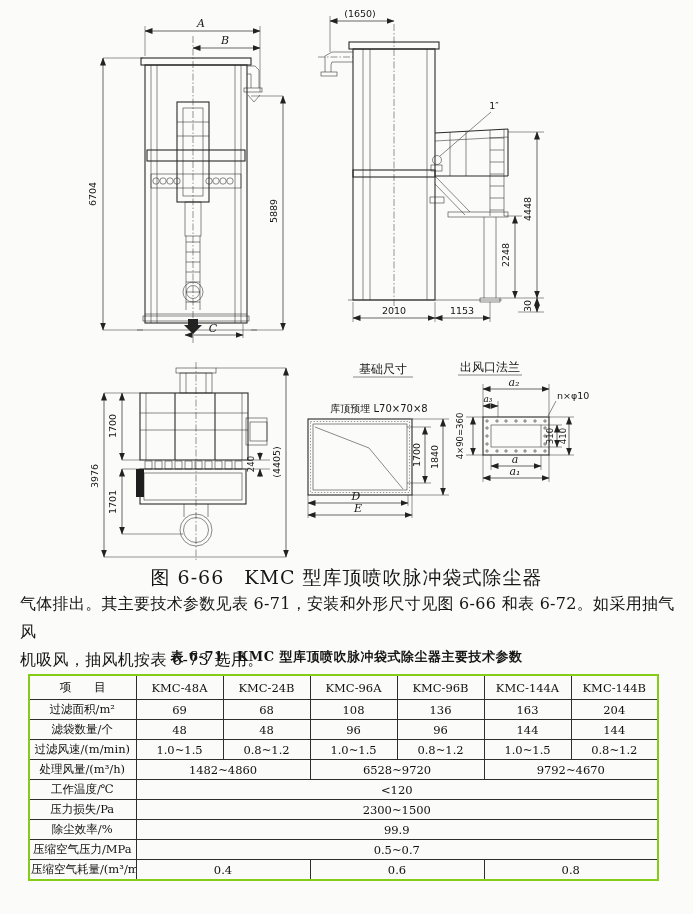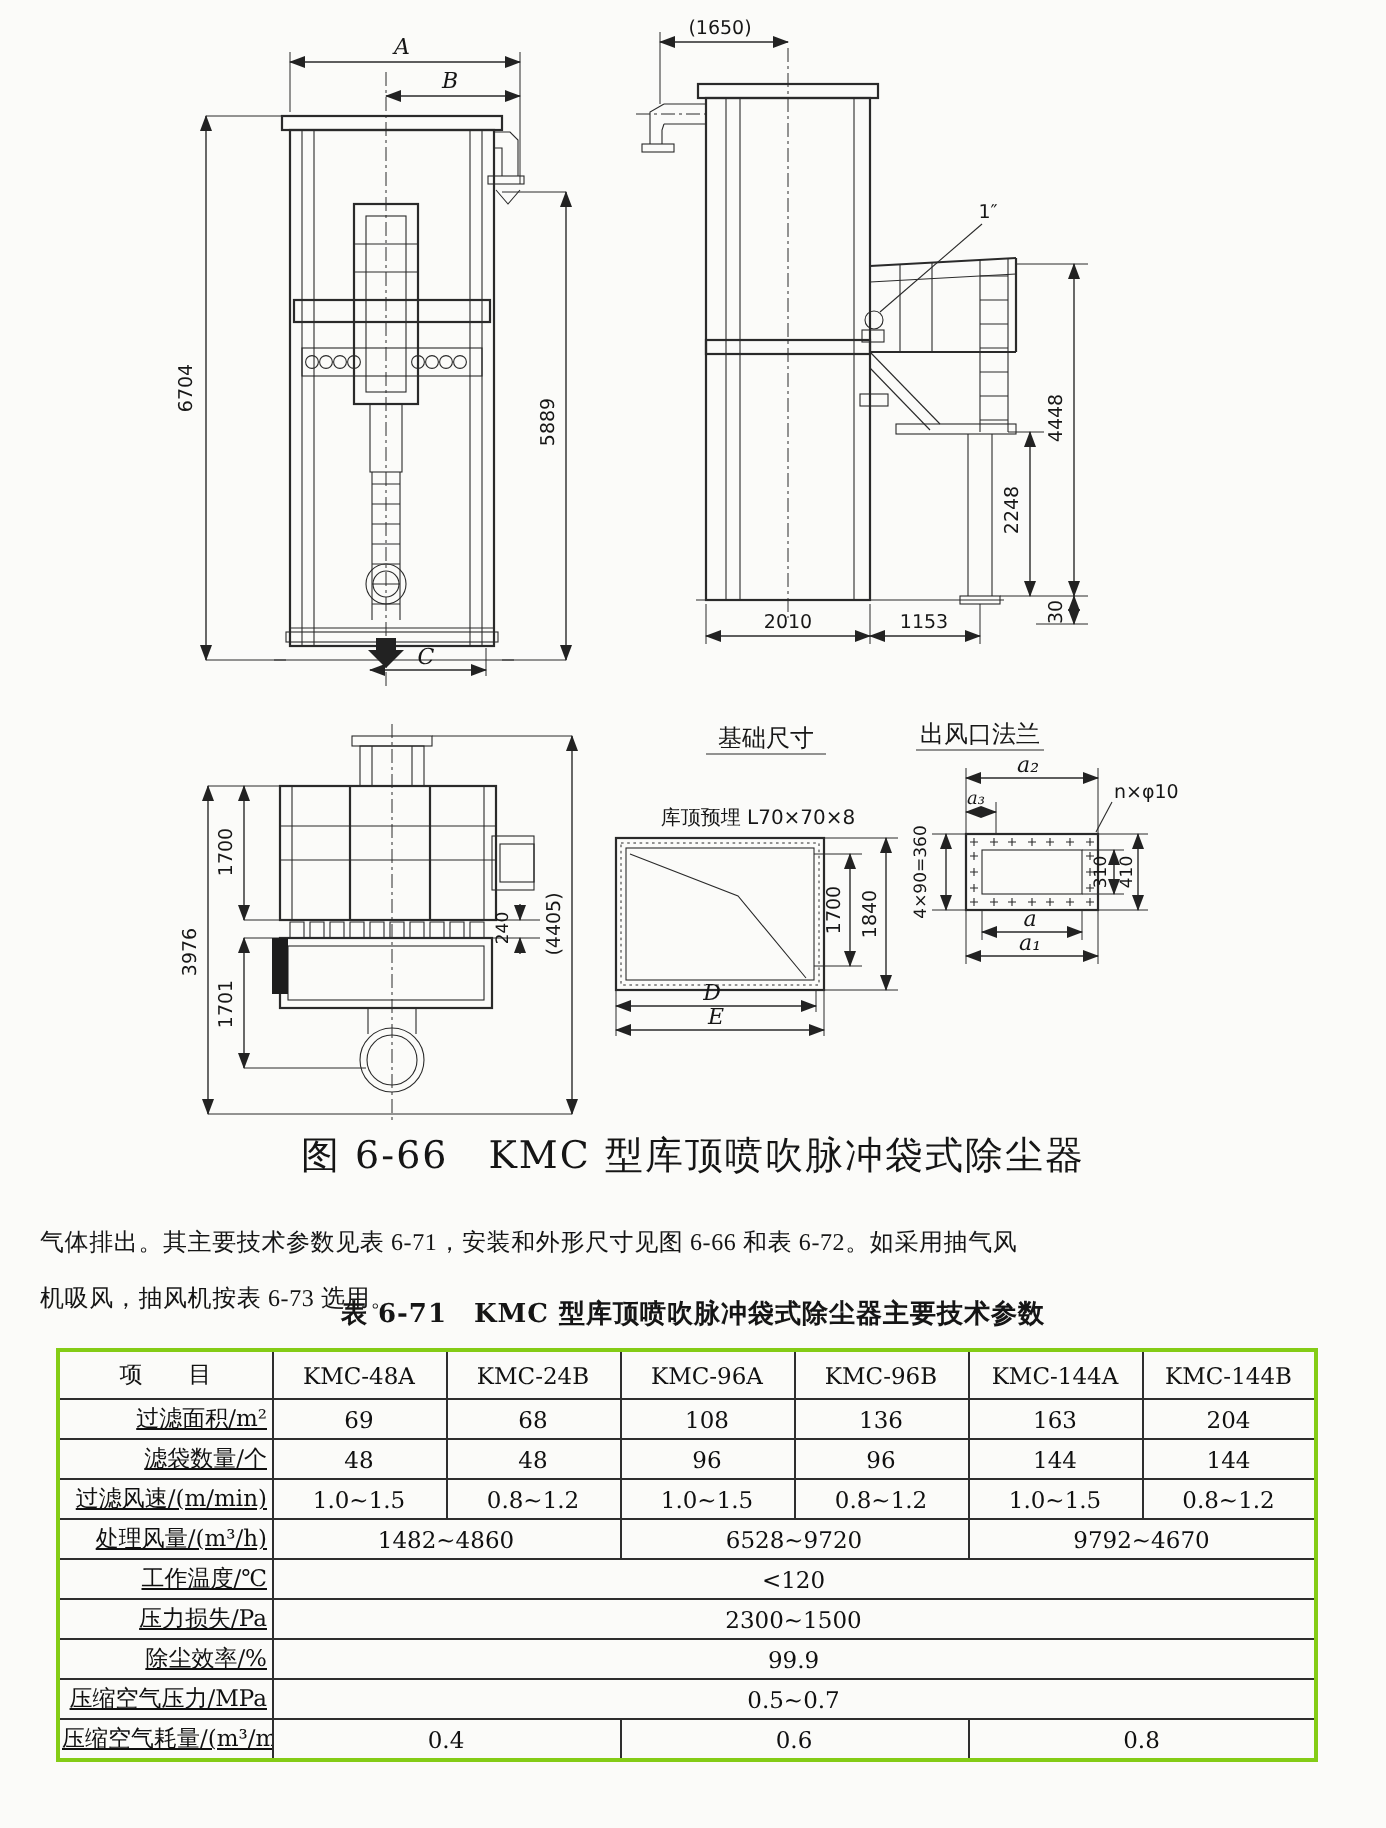--- a/index.html
+++ b/index.html
@@ -14,29 +14,29 @@
   .cl{stroke:#2a2a2a;stroke-width:0.5;stroke-dasharray:7 2 1.5 2;}
   .dot{stroke:#2a2a2a;fill:none;stroke-width:0.5;stroke-dasharray:1.3 1.8;}
   text.num{font:9.5px "DejaVu Sans",sans-serif;fill:#161616;}
   text.num8{font:8.5px "DejaVu Sans",sans-serif;fill:#161616;}
   text.it{font:italic 11px "DejaVu Serif",serif;fill:#161616;}
   text.it9{font:italic 9px "DejaVu Serif",serif;fill:#161616;}
   text.cjk{font:12px "DejaVu Sans",sans-serif;fill:#161616;}
   text.cjk2{font:10px "DejaVu Sans",sans-serif;fill:#161616;}
   .fig-caption{position:absolute;top:565px;left:0;width:693px;text-align:center;
                font-size:19px;letter-spacing:1px;}
-  .para{position:absolute;left:20px;top:607px;width:658px;font-size:12px;line-height:28px;letter-spacing:0.3px;font-family:Liberation Serif, serif;}
+  .para{position:absolute;left:20px;top:590px;width:658px;font-size:16px;line-height:28px;letter-spacing:0.3px;}
   .tbl-title{position:absolute;top:648px;left:0;width:693px;text-align:center;
              font-size:13px;font-weight:bold;letter-spacing:0.5px;}
   table.datatable{position:absolute;left:28px;top:674px;width:631px;border-collapse:collapse;
         table-layout:fixed;font-size:11.5px;color:#101010;border:2px solid #84cc16;}
   .datatable th,.datatable td{border:1px solid #2e2e2e;height:19px;padding:0 2px;text-align:center;
         font-weight:normal;white-space:nowrap;overflow:hidden;}
   .datatable thead th{height:23px;}
-  .datatable td.lbl{text-align:right;padding-left:1px;text-decoration:underline;}
+  .datatable td.lbl{text-align:center;padding-left:1px;}
 </style>
 </head>
 <body>
 
 <div class="page">
 
   <svg width="0" height="0" style="position:absolute">
     <defs>
       <marker id="ar" viewBox="0 0 8 6" markerWidth="8" markerHeight="6" refX="7.5" refY="3" orient="auto-start-reverse" markerUnits="userSpaceOnUse">
         <path d="M0 0 L8 3 L0 6 Z" fill="#222"></path>

